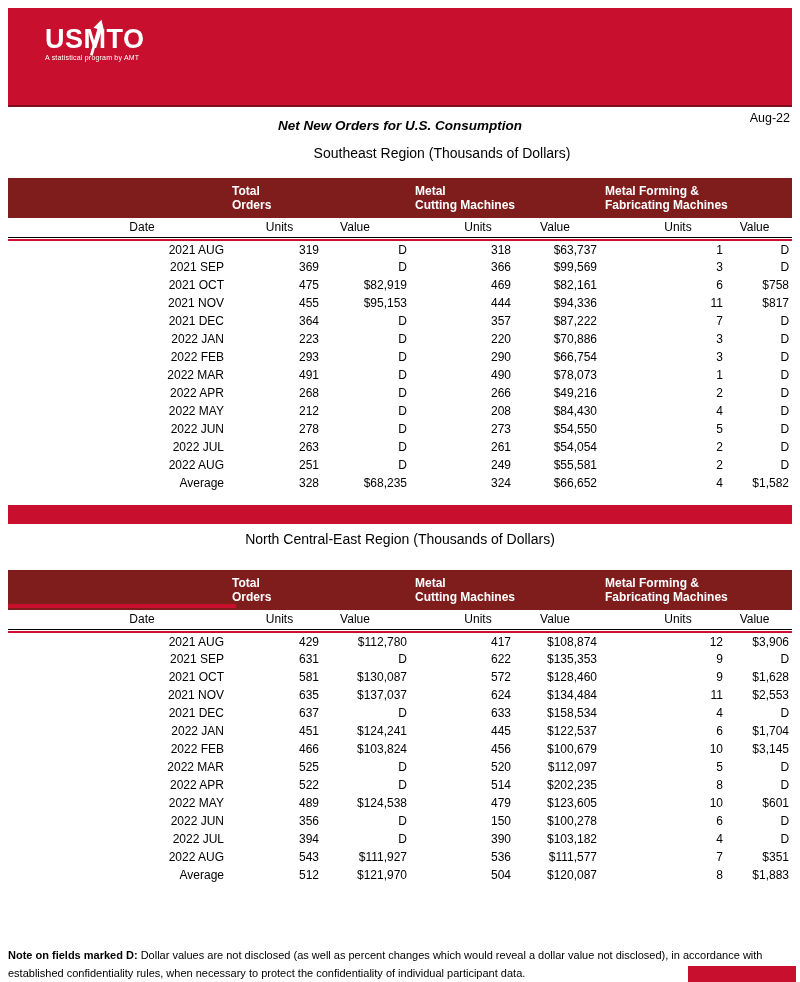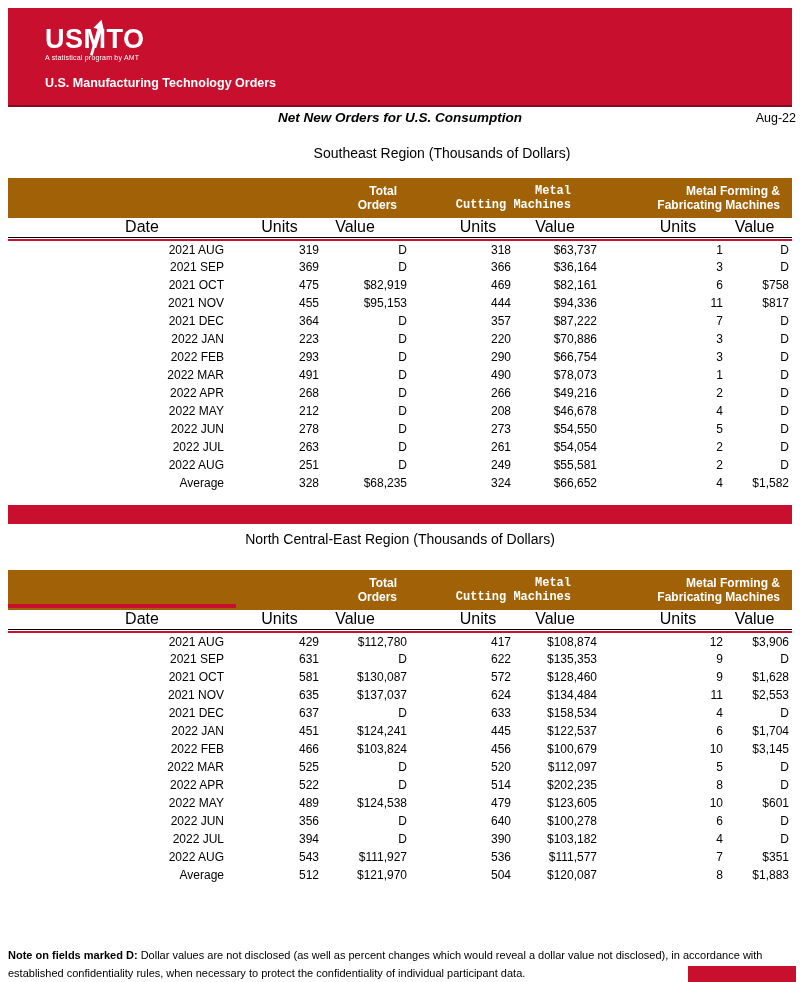--- a/index.html
+++ b/index.html
@@ -30,26 +30,26 @@
   }
   .logo-arrow { position: absolute; left: 41px; top: -7px; }
   .logo-tagline { font-size: 7px; margin-top: 1px; letter-spacing: 0.2px; }
   .banner-subtitle {
     position: absolute; left: 37px; top: 68px;
     color: #fff; font-size: 12.5px; font-weight: bold;
   }
 
   
   .report-title {
-    position: absolute; top: 110px; left: 0; width: 100%;
+    position: absolute; top: 118px; left: 0; width: 100%;
     text-align: center;
     font-size: 13.5px; font-weight: bold; font-style: italic;
   }
   .report-date {
-    position: absolute; top: 111px; right: 4px;
+    position: absolute; top: 111px; right: 10px;
     font-size: 12.5px;
   }
 
   
   .region-title {
     position: absolute; left: 0; width: 100%;
     text-align: center; font-size: 14px;
   }
   .region-title-1 { top: 145px; margin-left: 42px; }
   .region-title-2 { top: 531px; }
@@ -62,31 +62,31 @@
   table { border-collapse: collapse; table-layout: fixed; width: 784px; }
   col.c-date  { width: 224px; }
   col.c-u1    { width: 95px; }
   col.c-v1    { width: 88px; }
   col.c-u2    { width: 104px; }
   col.c-v2    { width: 86px; }
   col.c-u3    { width: 126px; }
   col.c-v3    { width: 61px; }
 
   tr.group-row th {
-    background: #a16207; color: #fff;
+    background: #7f1d1d; color: #fff;
     font-weight: bold; font-size: 12px; line-height: 14px;
-    height: 40px; text-align: right; vertical-align: middle;
+    height: 40px; text-align: left; vertical-align: middle;
     padding: 0;
   }
   tr.group-row th.g1 { padding-right: 18px; }
-  tr.group-row th.g2 { padding-right: 34px; font-family: Liberation Mono, monospace; }
+  tr.group-row th.g2 { padding-right: 34px; }
   tr.group-row th.g3 { padding-right: 12px; }
 
   tr.sub-row th {
-    font-weight: normal; font-size: 16px;
+    font-weight: normal; font-size: 12px;
     height: 19px; text-align: center; vertical-align: middle;
     border-bottom: 1px solid #000;
     padding: 0;
   }
   tr.sub-row th.s-date { padding-left: 44px; }
   tr.sub-row th.s-v1   { padding-right: 32px; }
   tr.sub-row th.s-u2   { padding-left: 22px; }
   tr.sub-row th.s-v2   { padding-right: 14px; }
   tr.sub-row th.s-u3   { padding-left: 20px; }
   tr.sub-row th.s-v3   { padding-right: 14px; }
@@ -135,21 +135,20 @@
   <div class="logo">
     <div class="logo-text">USMTO</div>
     <svg class="logo-arrow" width="20" height="40" viewBox="0 0 20 40">
       <g transform="rotate(16 10 20)" fill="#ffffff">
         <rect x="8.6" y="9" width="2.8" height="28"></rect>
         <polygon points="10,0 15.5,10 4.5,10"></polygon>
       </g>
     </svg>
     <div class="logo-tagline">A statistical program by AMT</div>
   </div>
-  <div class="banner-subtitle">U.S. Manufacturing Technology Orders</div>
 </div>
 <div class="banner-rule"></div>
 
 <div class="report-title">Net New Orders for U.S. Consumption</div>
 <div class="report-date">Aug-22</div>
 
 <div class="region-title region-title-1">Southeast Region (Thousands of Dollars)</div>
 
 <div class="tbl-wrap tbl-wrap-1">
   <table>
@@ -192,21 +191,21 @@
           <td>318</td>
           <td>$63,737</td>
           <td>1</td>
           <td>D</td>
         </tr>
         <tr>
           <td>2021 SEP</td>
           <td>369</td>
           <td>D</td>
           <td>366</td>
-          <td>$36,164</td>
+          <td>$99,569</td>
           <td>3</td>
           <td>D</td>
         </tr>
         <tr>
           <td>2021 OCT</td>
           <td>475</td>
           <td>$82,919</td>
           <td>469</td>
           <td>$82,161</td>
           <td>6</td>
@@ -264,21 +263,21 @@
           <td>266</td>
           <td>$49,216</td>
           <td>2</td>
           <td>D</td>
         </tr>
         <tr>
           <td>2022 MAY</td>
           <td>212</td>
           <td>D</td>
           <td>208</td>
-          <td>$46,678</td>
+          <td>$84,430</td>
           <td>4</td>
           <td>D</td>
         </tr>
         <tr>
           <td>2022 JUN</td>
           <td>278</td>
           <td>D</td>
           <td>273</td>
           <td>$54,550</td>
           <td>5</td>
@@ -441,21 +440,21 @@
           <td>$124,538</td>
           <td>479</td>
           <td>$123,605</td>
           <td>10</td>
           <td>$601</td>
         </tr>
         <tr>
           <td>2022 JUN</td>
           <td>356</td>
           <td>D</td>
-          <td>640</td>
+          <td>150</td>
           <td>$100,278</td>
           <td>6</td>
           <td>D</td>
         </tr>
         <tr>
           <td>2022 JUL</td>
           <td>394</td>
           <td>D</td>
           <td>390</td>
           <td>$103,182</td>

